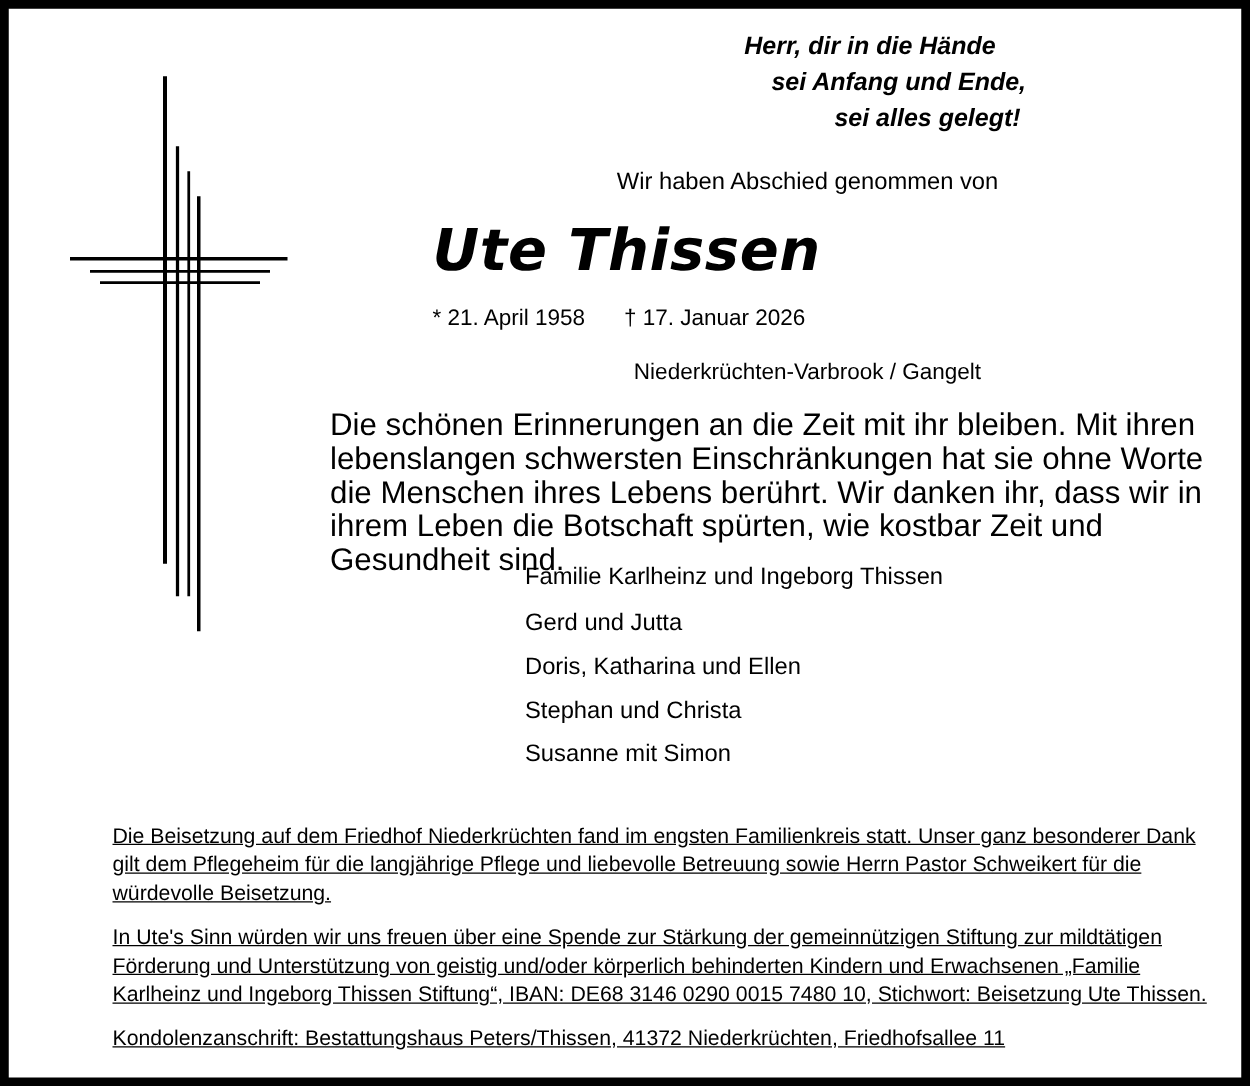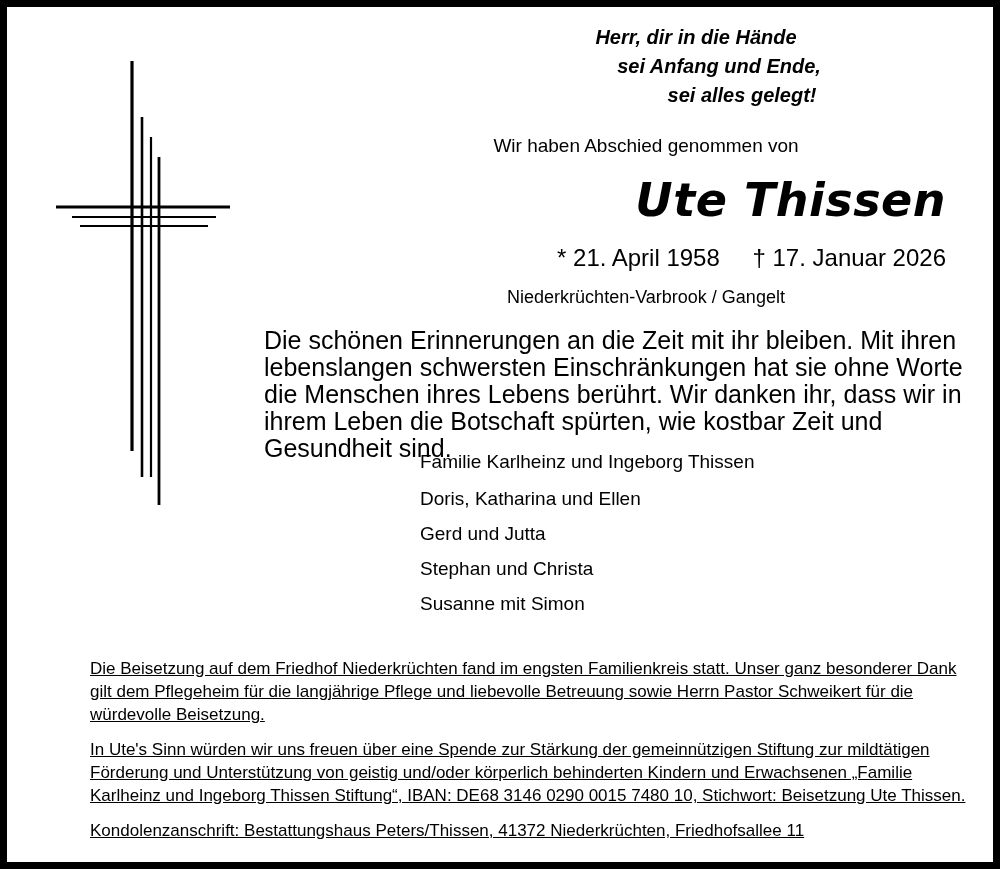--- a/index.html
+++ b/index.html
@@ -59,36 +59,36 @@
     width: 600px;
     text-align: center;
     font-size: 19px;
   }
 
   .name {
     position: absolute;
     left: 330px;
     top: 165px;
     width: 600px;
-    text-align: right;
+    text-align: left;
     font-family: "DejaVu Sans", sans-serif;
     font-style: italic;
     font-weight: bold;
     font-size: 46px;
     letter-spacing: 0.5px;
     line-height: 56px;
   }
 
   .dates {
     position: absolute;
     left: 330px;
     top: 237px;
     width: 600px;
-    text-align: right;
-    font-size: 24px;
+    text-align: left;
+    font-size: 18px;
   }
   .dates .birth { margin-right: 26px; }
 
   .place {
     position: absolute;
     left: 330px;
     top: 280px;
     width: 600px;
     text-align: center;
     font-size: 18px;
@@ -163,22 +163,22 @@
       <span class="birth">* 21. April 1958</span>
       <span class="death">† 17. Januar 2026</span>
     </div>
 
     <div class="place">Niederkrüchten-Varbrook / Gangelt</div>
 
     <div class="memorial">Die schönen Erinnerungen an die Zeit mit ihr bleiben. Mit ihren lebenslangen schwersten Einschränkungen hat sie ohne Worte die Menschen ihres Lebens berührt. Wir danken ihr, dass wir in ihrem Leben die Botschaft spürten, wie kostbar Zeit und Gesundheit sind.</div>
 
     <div class="family">
       <div class="fam-line tight">Familie Karlheinz und Ingeborg Thissen</div>
+      <div class="fam-line">Gerd und Jutta</div>
       <div class="fam-line">Doris, Katharina und Ellen</div>
-      <div class="fam-line">Gerd und Jutta</div>
       <div class="fam-line">Stephan und Christa</div>
       <div class="fam-line">Susanne mit Simon</div>
     </div>
 
     <div class="footer">
       <p>Die Beisetzung auf dem Friedhof Niederkrüchten fand im engsten Familienkreis statt. Unser ganz besonderer Dank gilt dem Pflegeheim für die langjährige Pflege und liebevolle Betreuung sowie Herrn Pastor Schweikert für die würdevolle Beisetzung.</p>
       <p>In Ute's Sinn würden wir uns freuen über eine Spende zur Stärkung der gemeinnützigen Stiftung zur mildtätigen Förderung und Unterstützung von geistig und/oder körperlich behinderten Kindern und Erwachsenen „Familie Karlheinz und Ingeborg Thissen Stiftung“, IBAN: DE68 3146 0290 0015 7480 10, Stichwort: Beisetzung Ute Thissen.</p>
       <p>Kondolenzanschrift: Bestattungshaus Peters/Thissen, 41372 Niederkrüchten, Friedhofsallee 11</p>
     </div>
 

